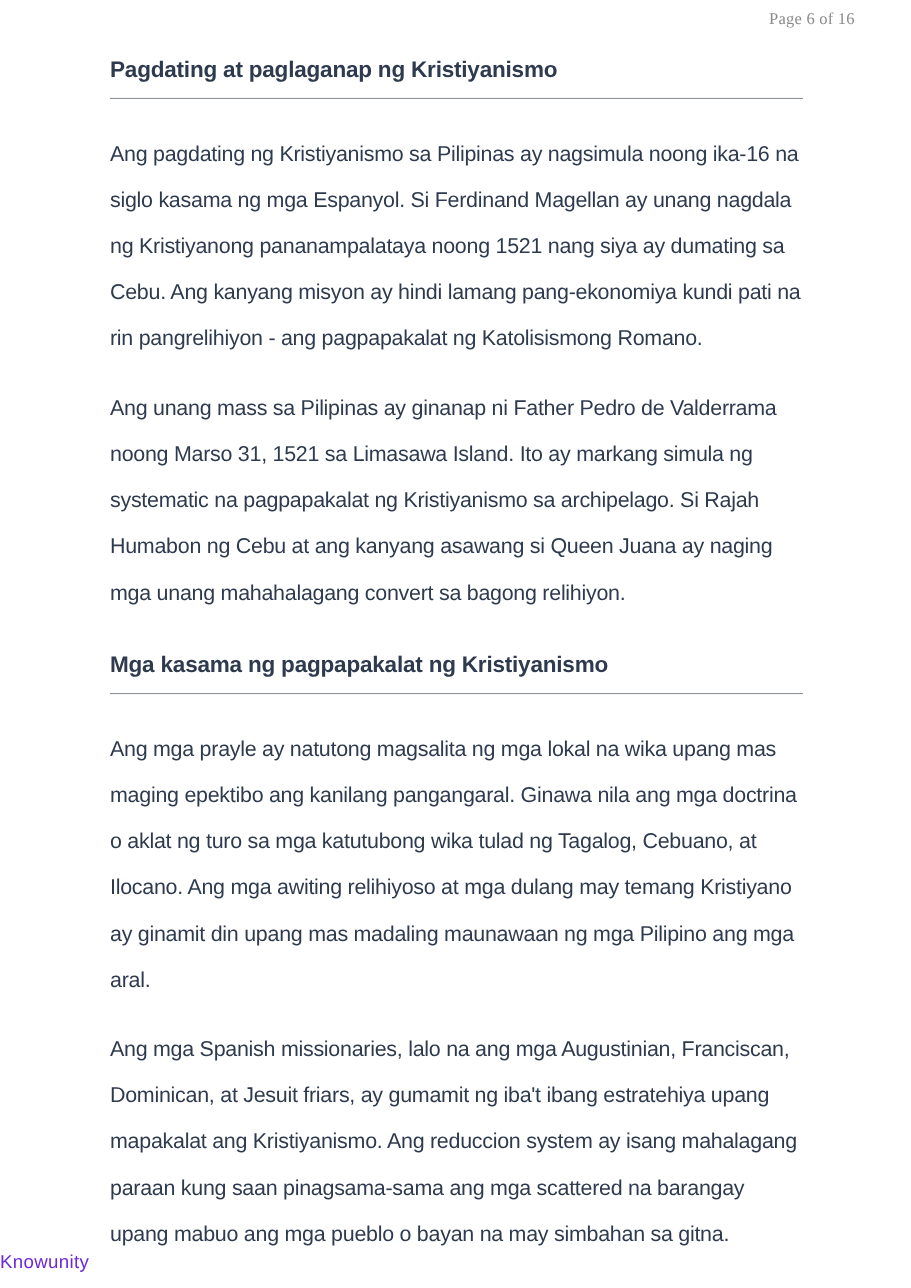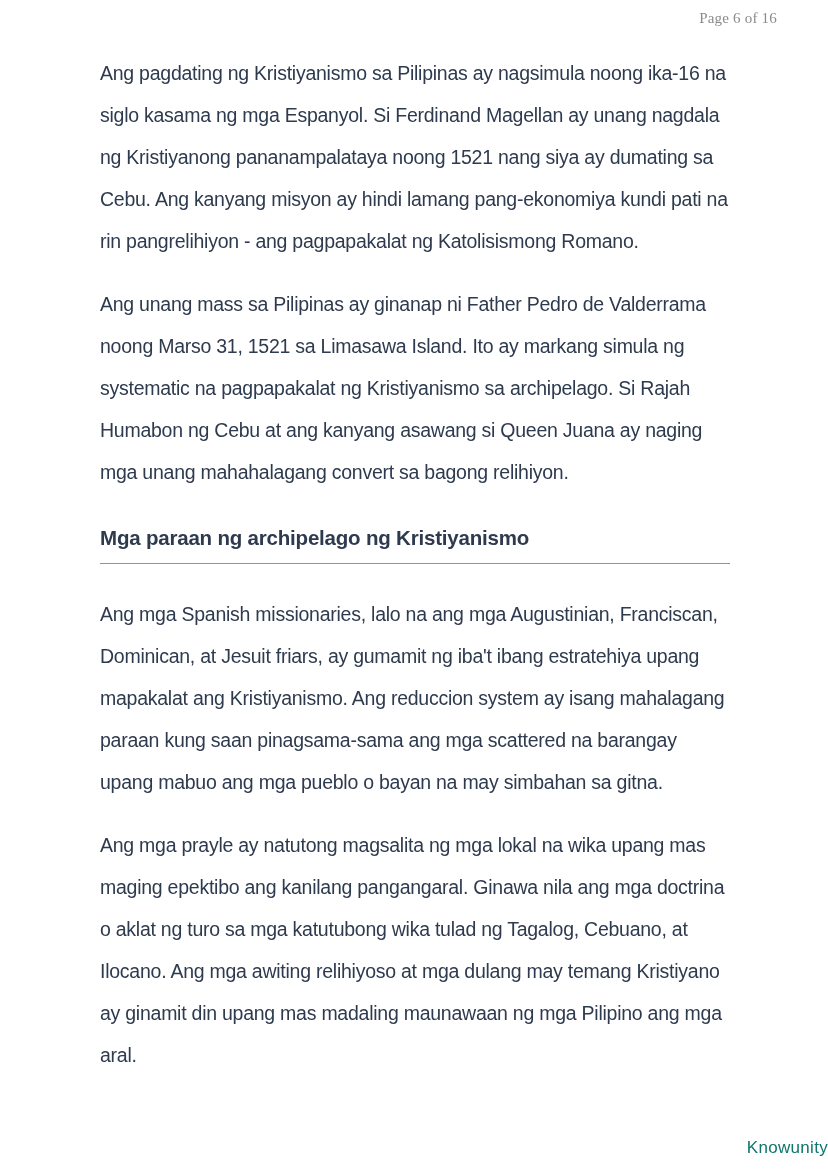--- a/index.html
+++ b/index.html
@@ -43,39 +43,40 @@
     line-height: 42px;
     color: #2e3a4e;
     letter-spacing: -0.25px;
     margin: 0 0 21px 0;
   }
   .footer-brand {
     position: absolute;
     bottom: 13px;
     left: 0;
     width: 100%;
-    text-align: right;
+    text-align: left;
     font-size: 17px;
-    color: #0f766e;
+    color: #6d28d9;
     letter-spacing: 0.3px;
   }
 </style>
 </head>
 <body>
 
 <div class="page-number">Page 6 of 16</div>
 
 <div class="content">
 
+  <h2 class="section-heading">Pagdating at paglaganap ng Kristiyanismo</h2>
 
   <p class="paragraph">Ang pagdating ng Kristiyanismo sa Pilipinas ay nagsimula noong ika-16 na siglo kasama ng mga Espanyol. Si Ferdinand Magellan ay unang nagdala ng Kristiyanong pananampalataya noong 1521 nang siya ay dumating sa Cebu. Ang kanyang misyon ay hindi lamang pang-ekonomiya kundi pati na rin pangrelihiyon - ang pagpapakalat ng Katolisismong Romano.</p>
 
   <p class="paragraph">Ang unang mass sa Pilipinas ay ginanap ni Father Pedro de Valderrama noong Marso 31, 1521 sa Limasawa Island. Ito ay markang simula ng systematic na pagpapakalat ng Kristiyanismo sa archipelago. Si Rajah Humabon ng Cebu at ang kanyang asawang si Queen Juana ay naging mga unang mahahalagang convert sa bagong relihiyon.</p>
 
-  <h2 class="section-heading">Mga paraan ng archipelago ng Kristiyanismo</h2>
+  <h2 class="section-heading">Mga kasama ng pagpapakalat ng Kristiyanismo</h2>
+
+  <p class="paragraph">Ang mga prayle ay natutong magsalita ng mga lokal na wika upang mas maging epektibo ang kanilang pangangaral. Ginawa nila ang mga doctrina o aklat ng turo sa mga katutubong wika tulad ng Tagalog, Cebuano, at Ilocano. Ang mga awiting relihiyoso at mga dulang may temang Kristiyano ay ginamit din upang mas madaling maunawaan ng mga Pilipino ang mga aral.</p>
 
   <p class="paragraph">Ang mga Spanish missionaries, lalo na ang mga Augustinian, Franciscan, Dominican, at Jesuit friars, ay gumamit ng iba't ibang estratehiya upang mapakalat ang Kristiyanismo. Ang reduccion system ay isang mahalagang paraan kung saan pinagsama-sama ang mga scattered na barangay upang mabuo ang mga pueblo o bayan na may simbahan sa gitna.</p>
-
-  <p class="paragraph">Ang mga prayle ay natutong magsalita ng mga lokal na wika upang mas maging epektibo ang kanilang pangangaral. Ginawa nila ang mga doctrina o aklat ng turo sa mga katutubong wika tulad ng Tagalog, Cebuano, at Ilocano. Ang mga awiting relihiyoso at mga dulang may temang Kristiyano ay ginamit din upang mas madaling maunawaan ng mga Pilipino ang mga aral.</p>
 
 </div>
 
 <div class="footer-brand">Knowunity</div>
 
 </body></html>

